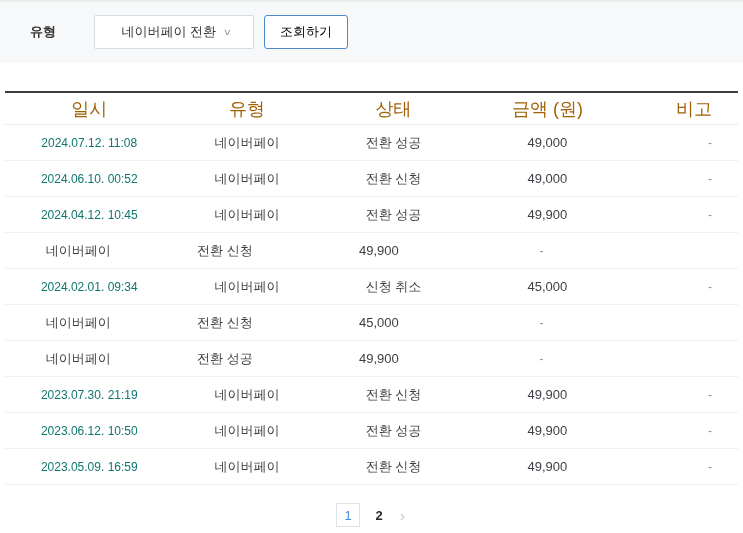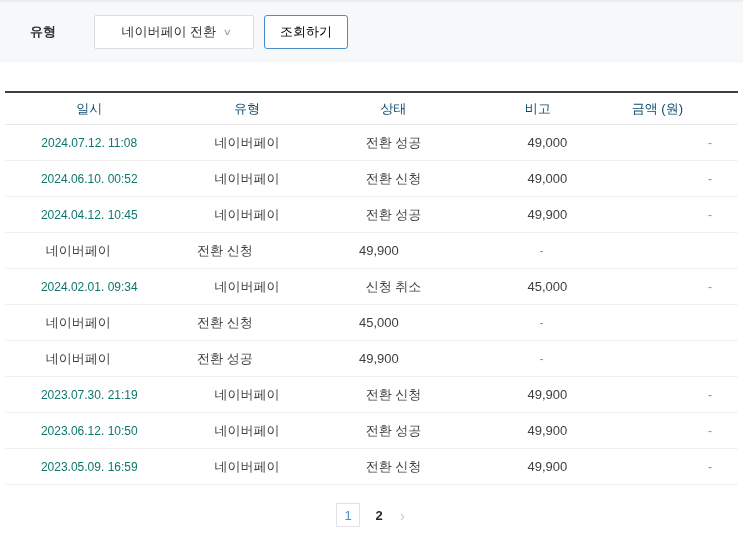--- a/index.html
+++ b/index.html
@@ -68,22 +68,22 @@
   .t-row {
     display: flex;
     align-items: center;
   }
   .t-head {
     height: 34px;
     border-top: 2px solid #3b4045;
     border-bottom: 1px solid #e9e9e9;
   }
   .t-head .t-cell {
-    font-size: 13px;
-    color: #0c4a6e;
+    font-size: 18px;
+    color: #a16207;
   }
   .t-body .t-row {
     height: 36px;
     border-bottom: 1px solid #f0f0f0;
   }
   .t-cell {
     text-align: center;
     font-size: 13px;
     color: #3c3f43;
   }
@@ -145,22 +145,22 @@
     <span class="select-chevron">∨</span>
   </div>
   <button class="search-btn">조회하기</button>
 </div>
 
 <div class="table-wrap">
   <div class="t-row t-head">
     <div class="t-cell c-datetime">일시</div>
     <div class="t-cell c-type">유형</div>
     <div class="t-cell c-status">상태</div>
+    <div class="t-cell c-amount">금액 (원)</div>
     <div class="t-cell c-note">비고</div>
-    <div class="t-cell c-amount">금액 (원)</div>
   </div>
 
   <div class="t-body">
     <div class="t-row">
       <div class="t-cell c-datetime">2024.07.12. 11:08</div>
       <div class="t-cell c-type">네이버페이</div>
       <div class="t-cell c-status">전환 성공</div>
       <div class="t-cell c-amount">49,000</div>
       <div class="t-cell c-note">-</div>
     </div>

